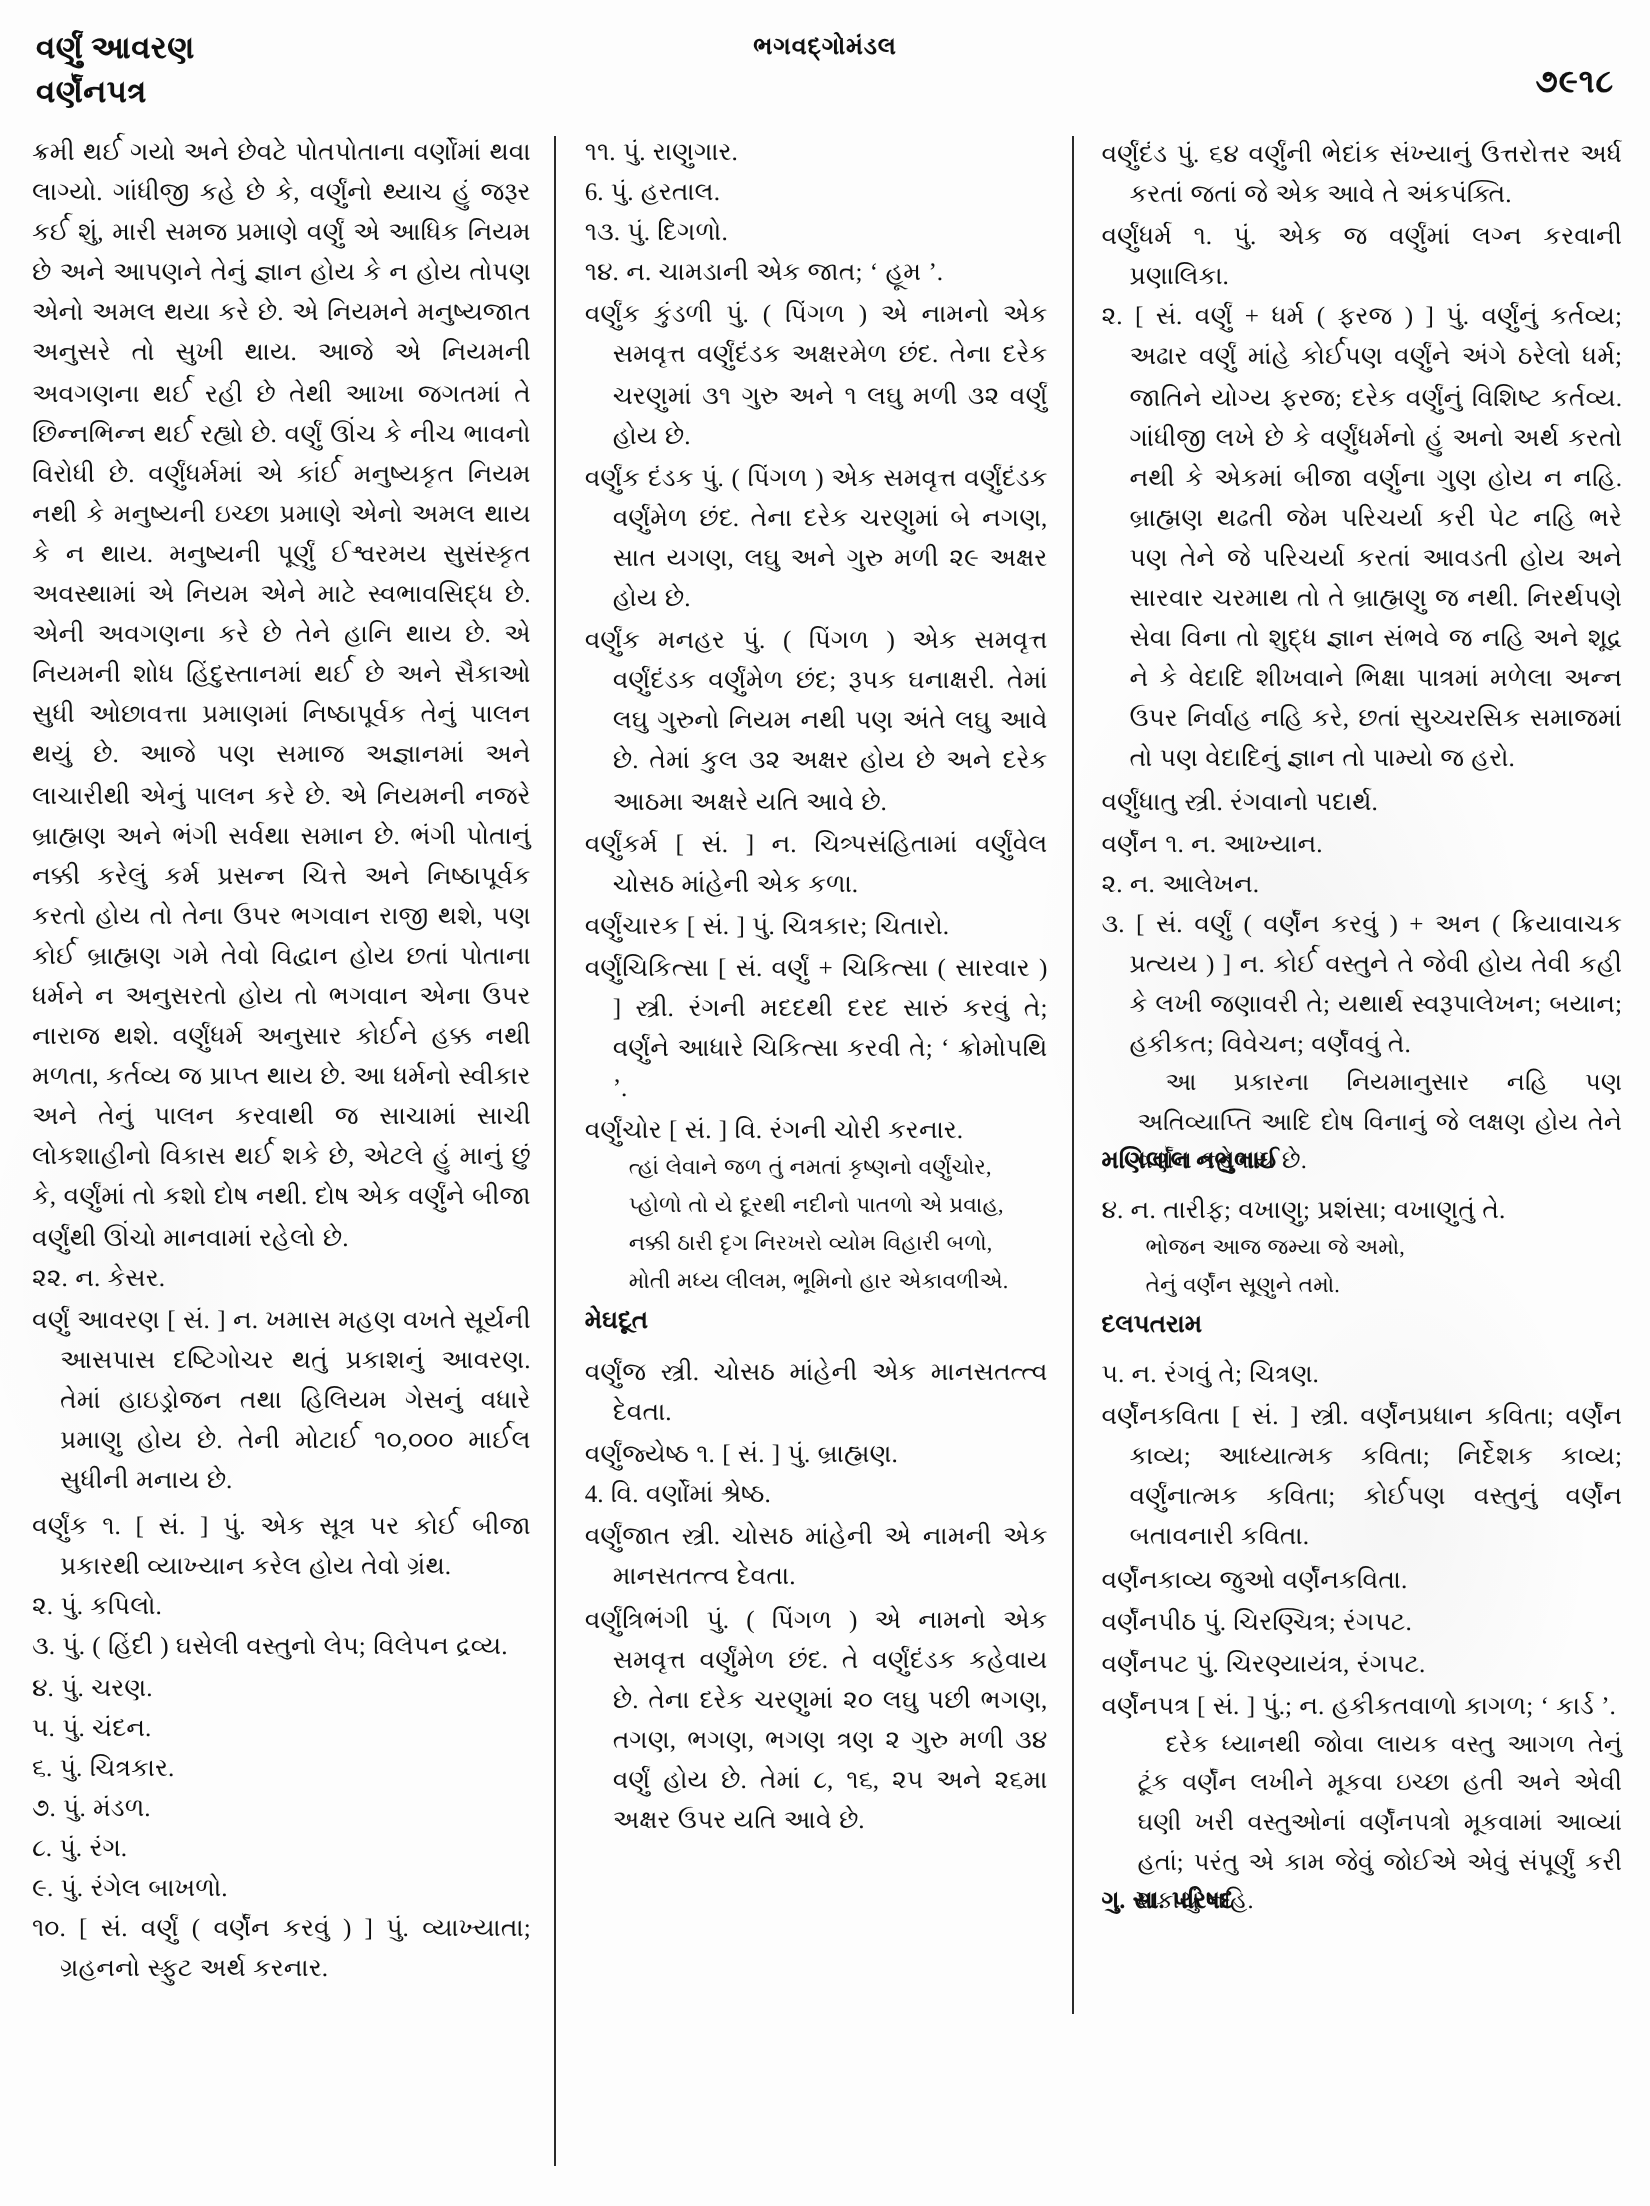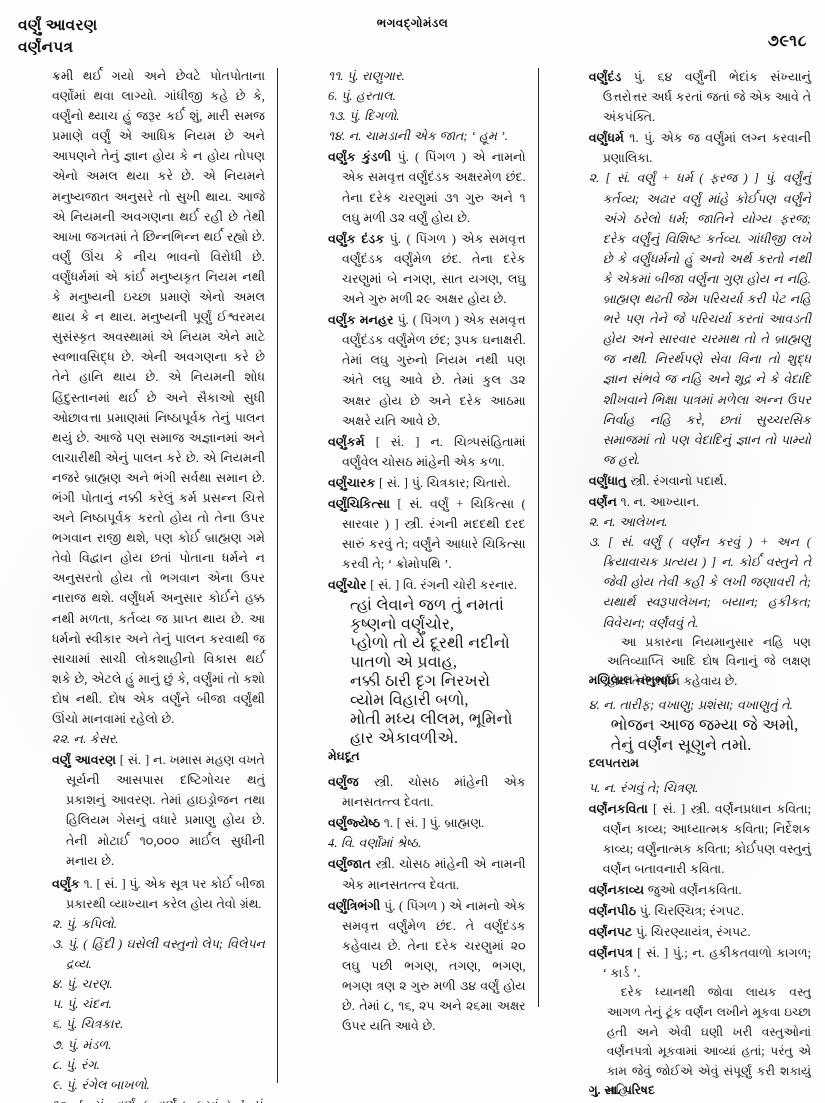--- a/index.html
+++ b/index.html
@@ -78,21 +78,20 @@
     top: 66px;
     left: 16px;
     right: 14px;
     bottom: 6px;
     display: flex;
     align-items: stretch;
   }
   .col {
     position: relative;
     box-sizing: border-box;
-    margin-left: 36px;
   }
   .col-1 { width: 262px; padding-right: 12px; }
   .col-2 { width: 258px; padding-left: 14px; padding-right: 12px; }
   .col-3 { width: 275px; padding-left: 14px; }
 
   .divider {
     width: 0;
     border-left: 1px solid #2a2a2a;
     margin-top: 2px;
     margin-bottom: 14px;
@@ -108,31 +107,30 @@
     text-align: justify;
     text-align-last: left;
     word-spacing: 0.5px;
   }
   
   p.run { text-indent: 0; }
   
   p.sense {
     padding-left: 14px;
     text-indent: -14px;
-    font-style: italic;
   }
   
   p.entry {
     padding-left: 14px;
     text-indent: -14px;
     margin-top: 1px;
   }
   
   p.verse {
-    font-size: 16px;
+    font-size: 11px;
     line-height: 19.4px;
     text-align: left;
     padding-left: 22px;
     text-indent: 0;
   }
   p.verse.tight { line-height: 19px; }
   p.quote {
     font-size: 12.2px;
     line-height: 19.6px;
     text-align: justify;
@@ -143,21 +141,21 @@
   p.attrib {
     font-size: 12.3px;
     line-height: 19.6px;
     text-align: right;
     font-weight: bold;
   }
   p.attrib.inline {
     text-align: left;
     margin-top: -20px;
   }
-  .hw { font-weight: bold; }
+  .hw { font-weight: normal; }
   .gap { height: 4px; }
   .gap-s { height: 2px; }
 </style>
 </head>
 <body>
 
 <div class="paper"></div>
 
 <div class="page">
 

